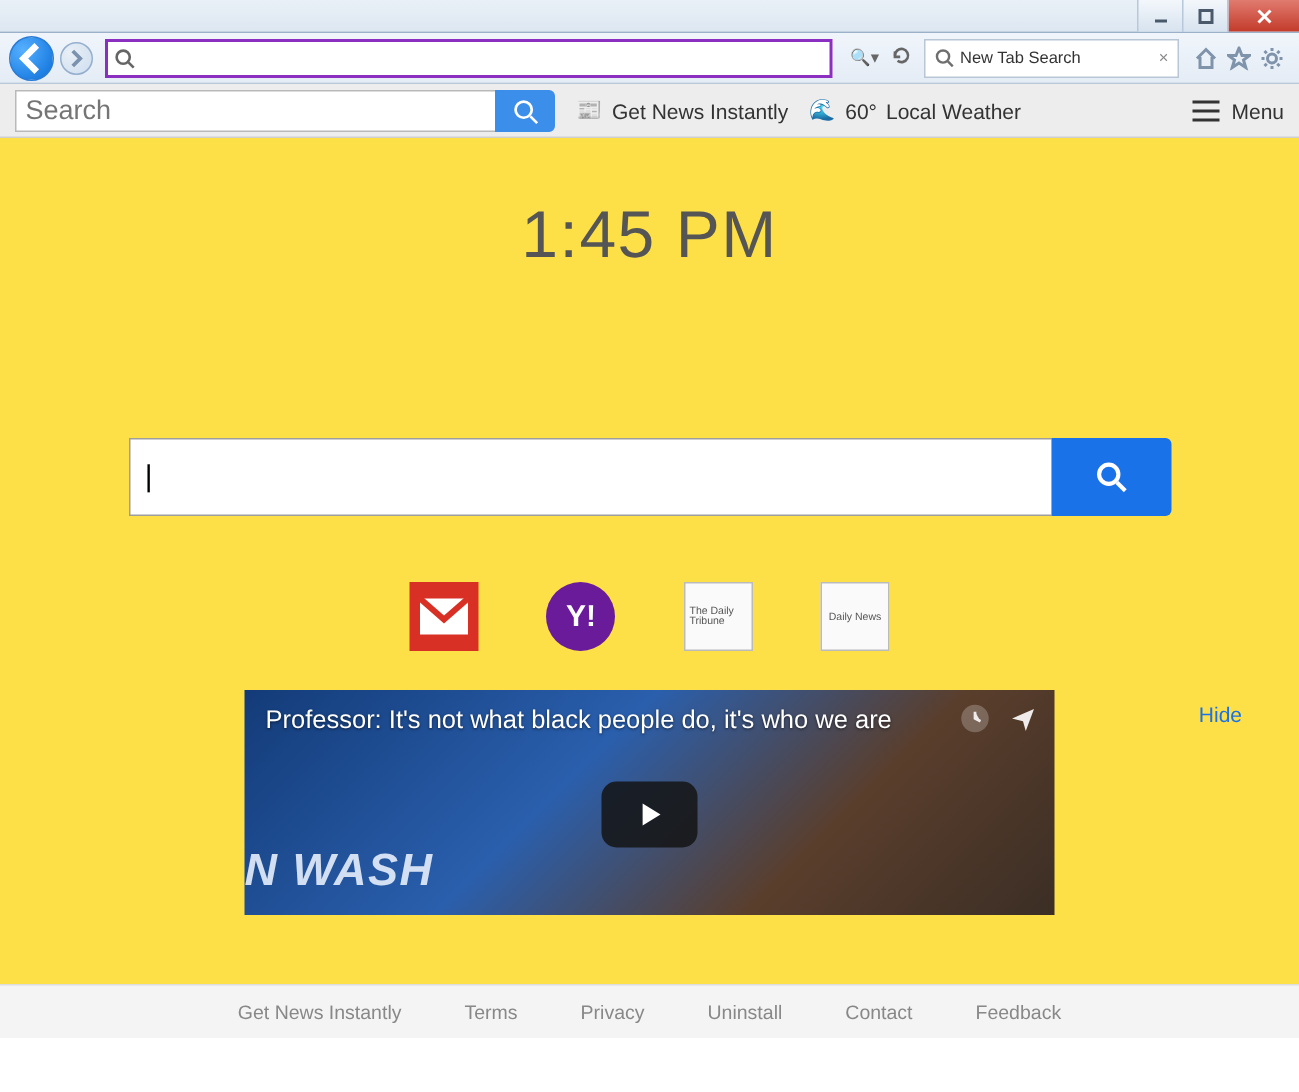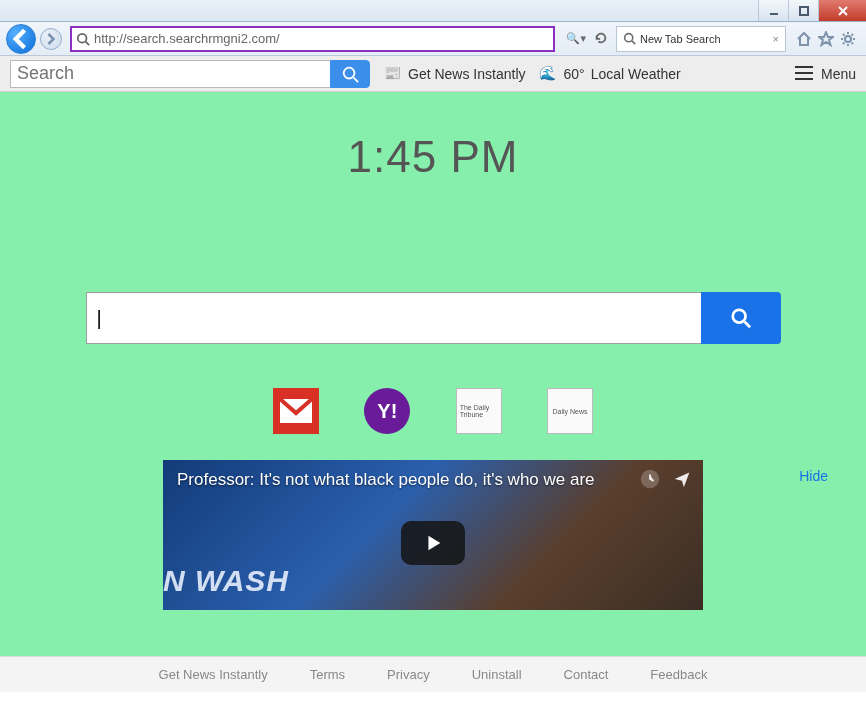--- a/index.html
+++ b/index.html
@@ -123,28 +123,28 @@
   border-radius: 0 4px 4px 0;
   display: flex; align-items: center; justify-content: center;
   cursor: pointer;
 }
 .tb-search-btn svg { width: 18px; height: 18px; stroke: #fff; }
 .tb-link { display: flex; align-items: center; gap: 6px; cursor: pointer; }
 .tb-link .ico { width: 18px; height: 18px; }
 .weather-temp { font-weight: 400; }
 .weather-label { font-weight: 400; }
 .spacer { flex: 1; }
-.menu-btn { display: flex; gap: 8px; cursor: pointer; }
+.menu-btn { display: flex; align-items: center; gap: 8px; cursor: pointer; }
 .menu-btn .bars { width: 18px; height: 14px; display: flex; flex-direction: column; justify-content: space-between; }
 .menu-btn .bars span { height: 2px; background: #333; }
 
 
 .page {
   position: relative;
-  background: #86efac;
+  background: #fde047;
   height: 600px;
   padding-top: 40px;
 }
 .clock {
   text-align: center;
   font-size: 44px;
   color: #555;
   font-weight: 400;
   letter-spacing: 1px;
 }
@@ -249,21 +249,20 @@
     <svg viewBox="0 0 16 16">
         <polyline points="6,4 10,8 6,12" stroke="#7a92ad" stroke-width="2"></polyline>
       </svg>
   </div>
 
   <div class="addr-wrap">
     <svg class="mag" viewBox="0 0 16 16">
         <circle cx="7" cy="7" r="5"></circle>
         <line x1="11" y1="11" x2="15" y2="15"></line>
       </svg>
-    <div class="addr-input">http://search.searchrmgni2.com/</div>
   </div>
 
   <div class="addr-ctrls">
     <span>🔍▾</span>
     <span style="margin-left:6px;">
       <svg viewBox="0 0 16 16" width="14" height="14">
           <path d="M3 8a5 5 0 1 1 2 4"></path>
           <polyline points="3,5 3,9 7,9"></polyline>
         </svg>
     </span>

